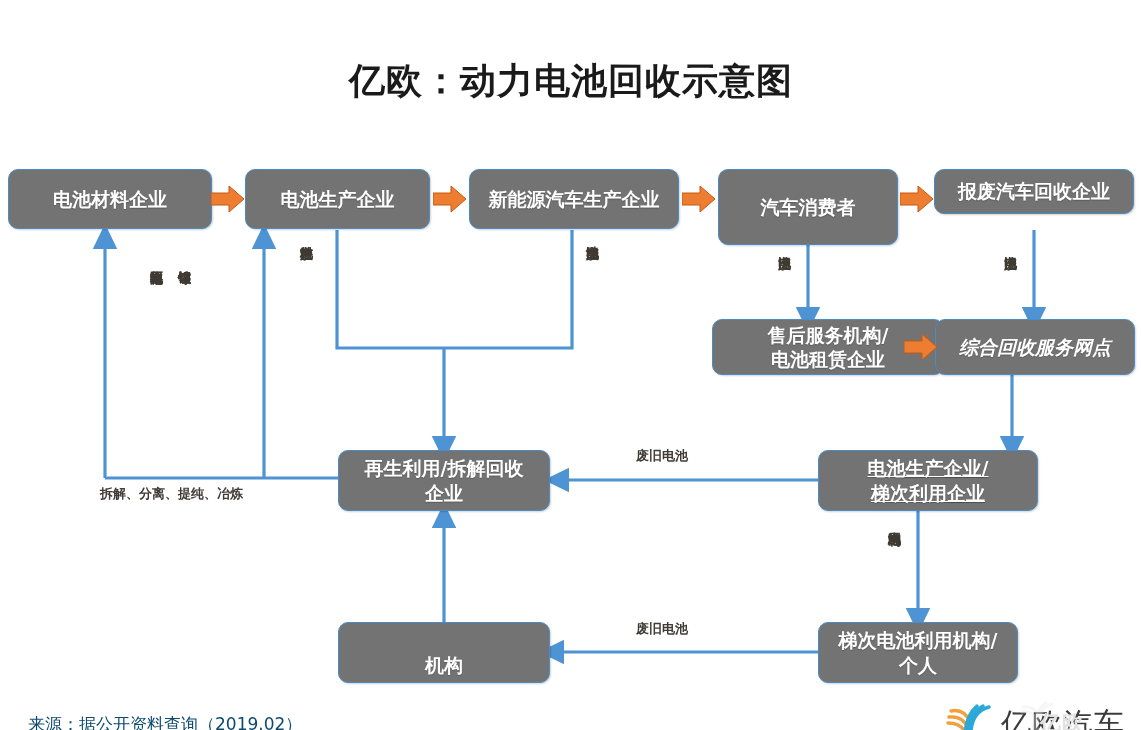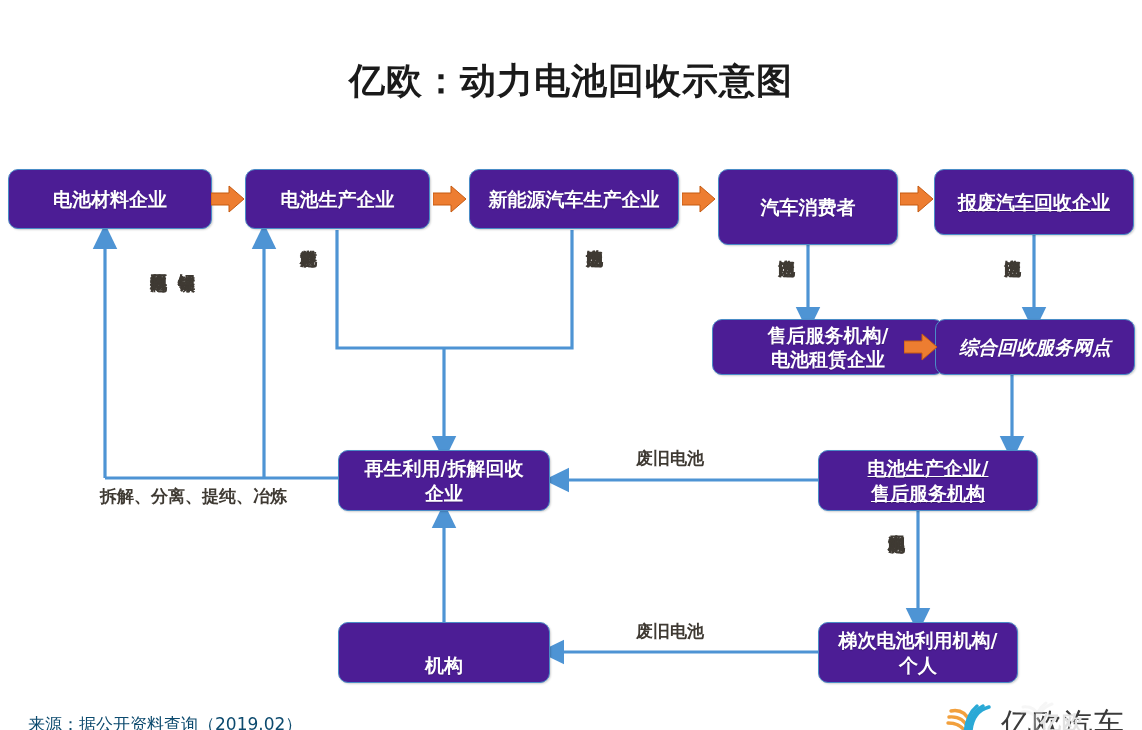--- a/index.html
+++ b/index.html
@@ -20,21 +20,21 @@
     letter-spacing:1px;
     white-space:nowrap;
   }
 
   
   #wires{position:absolute;left:0;top:0;width:1142px;height:730px;}
 
   
   .box{
     position:absolute;
-    background:#4c1d95;
+    background:#737373;
     border:1px solid #4a8cc7;
     border-radius:10px;
     box-shadow:1px 1px 2px rgba(0,0,0,.18);
     color:#ffffff;
     font-size:19px;
     font-weight:700;
     display:flex;align-items:center;justify-content:center;
     text-align:center;
     line-height:1.28;
     box-sizing:border-box;
@@ -49,21 +49,21 @@
     position:absolute;
     width:34px;height:30px;
     z-index:4;
   }
   .oarrow svg{display:block;}
 
   
   .lbl{
     position:absolute;
     color:#3f3a33;
-    font-size:17px;
+    font-size:13px;
     font-weight:700;
     white-space:nowrap;
     z-index:5;
     text-shadow:0 1px 0 rgba(255,255,255,.75);
   }
   .lbl.vert{
     writing-mode:vertical-rl;
     text-orientation:upright;
     white-space:nowrap;
     line-height:1;
@@ -169,21 +169,21 @@
   <div class="box" style="left:718px;top:136px;width:180px;height:76px;">
     <span>汽车消费者</span>
   </div>
 
   <div class="oarrow" style="left:900px;top:151px;">
     <svg width="34" height="30" viewBox="0 0 34 30">
       <path d="M0,9 L18,9 L18,2 L33,15 L18,28 L18,21 L0,21 z" fill="#ed7d31" stroke="#c55a11" stroke-width="1"></path>
     </svg>
   </div>
 
-  <div class="box" style="left:934px;top:136px;width:200px;height:66px;text-decoration:underline;">
+  <div class="box" style="left:934px;top:136px;width:200px;height:45px;">
     <span>报废汽车回收企业</span>
   </div>
 
   <div class="box two-line" style="left:712px;top:286px;width:232px;height:56px;">
     <span>
       <span>售后服务机构/</span><br>
       <span>电池租赁企业</span>
     </span>
   </div>
 
@@ -200,21 +200,21 @@
   <div class="box two-line" style="left:338px;top:417px;width:212px;height:61px;text-align:center;">
     <span>
       <span>再生利用/拆解回收</span><br>
       <span>企业</span>
     </span>
   </div>
 
   <div class="box two-line" style="left:818px;top:417px;width:220px;height:61px;text-decoration:underline;">
     <span>
       <span>电池生产企业/</span><br>
-      <span>售后服务机构</span>
+      <span>梯次利用企业</span>
     </span>
   </div>
 
   <div class="box two-line" style="left:338px;top:589px;width:212px;height:61px;">
     <span>
       <br>
       <span>机构</span>
     </span>
   </div>
 

